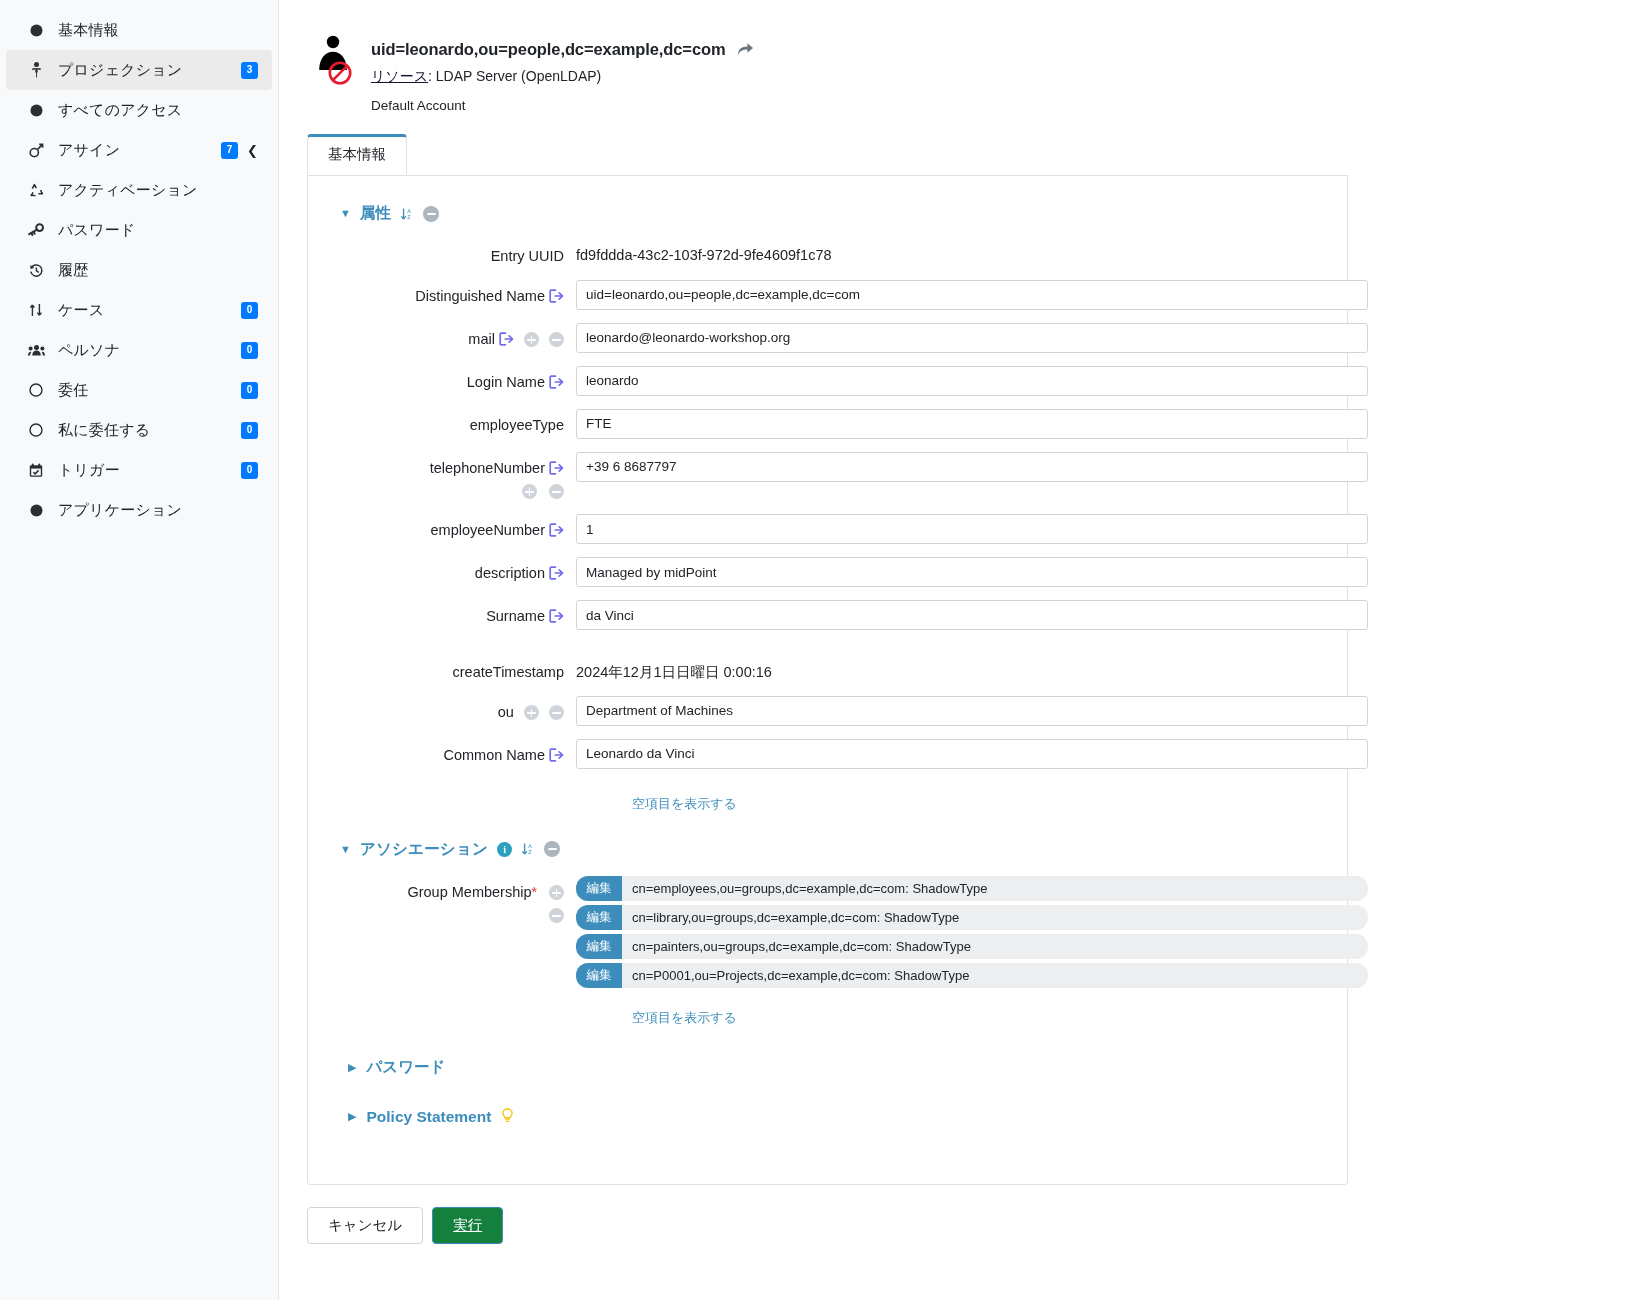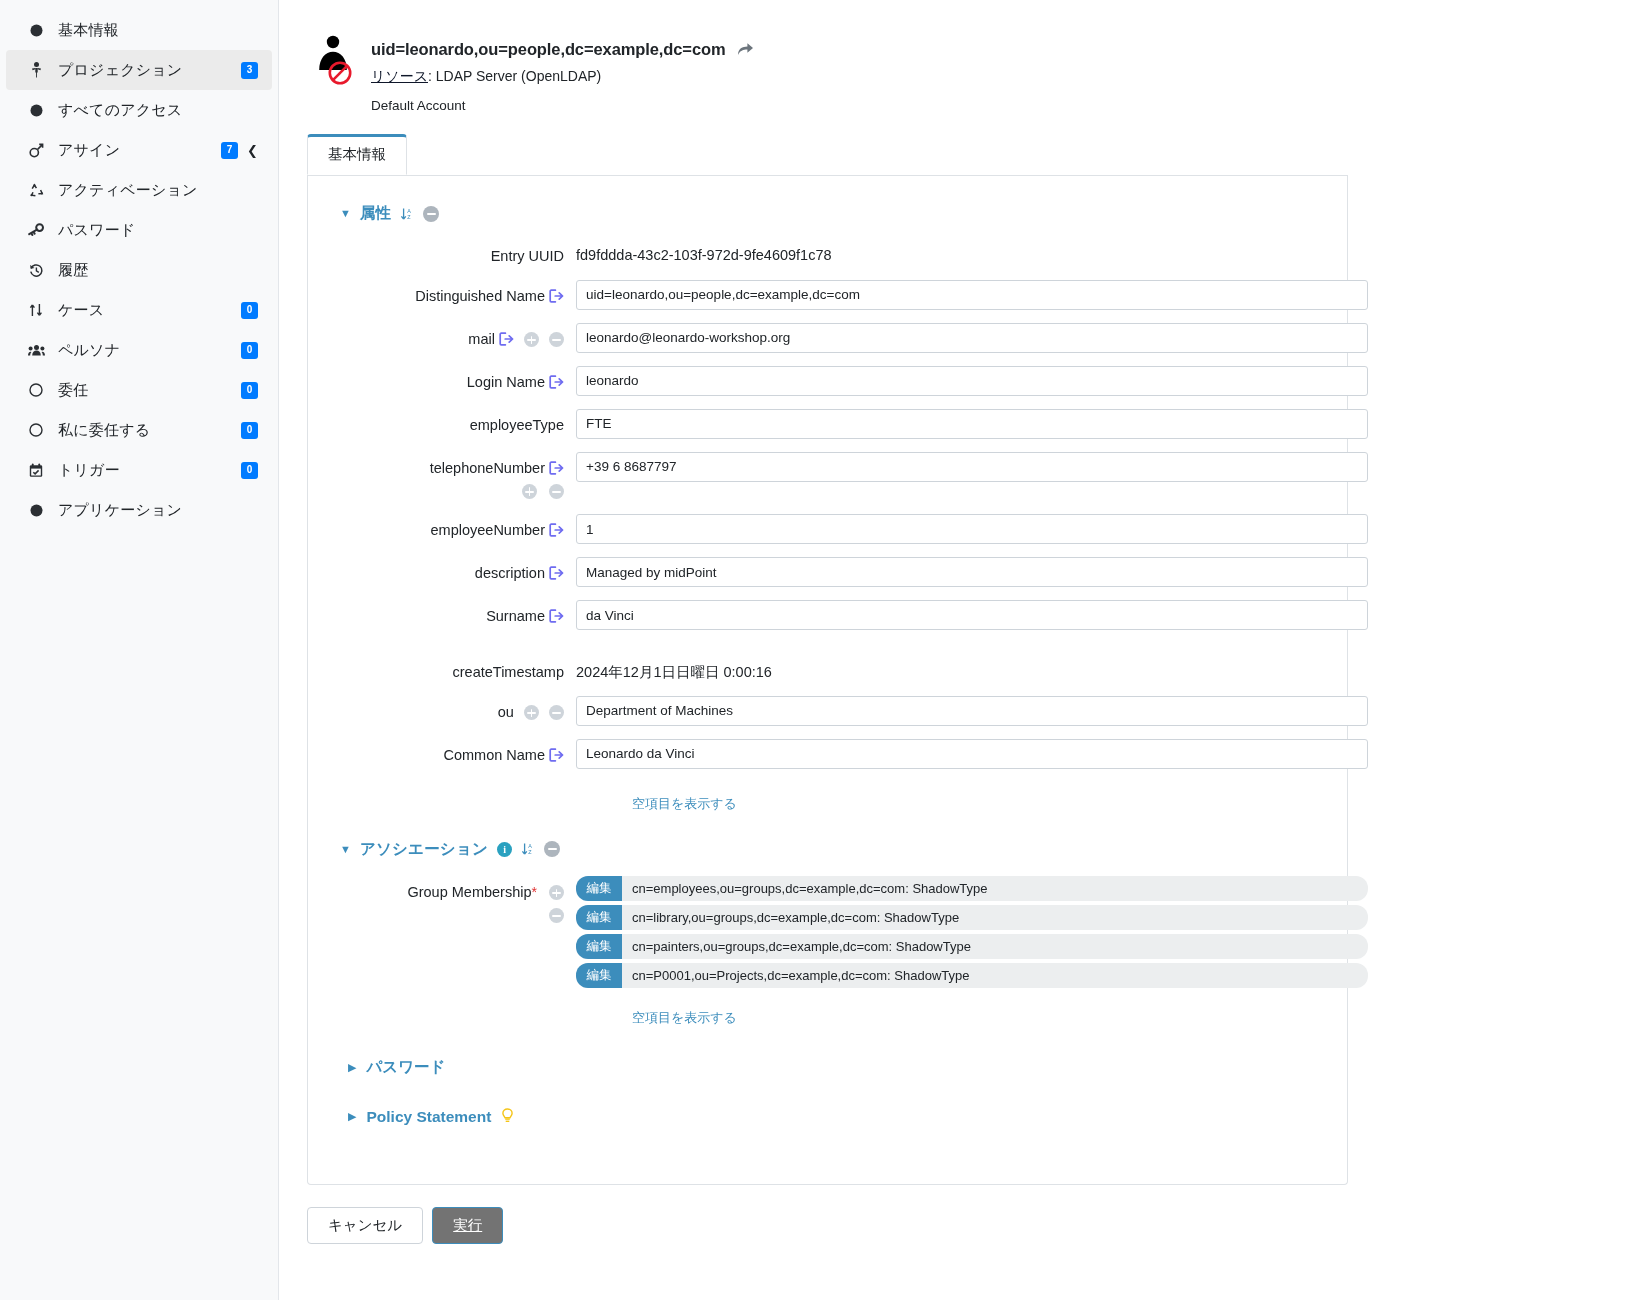--- a/index.html
+++ b/index.html
@@ -232,21 +232,21 @@
   .btn {
     font-size: 14.5px;
     padding: 9px 20px;
     border-radius: 4px;
     cursor: pointer;
     line-height: 1.15;
     border: 1px solid transparent;
     font-family: "Liberation Sans", "DejaVu Sans", sans-serif;
   }
   .btn-cancel { background: #fff; border-color: #ced4da; color: #212529; }
-  .btn-exec { background: #737373; color: #fff; border-color: #3c8dbc; text-decoration: underline; }
+  .btn-exec { background: #15803d; color: #fff; border-color: #3c8dbc; text-decoration: underline; }
 </style>
 </head>
 <body>
 
 <div id="app">
 
   <div class="sidebar">
     <div id="nav-list">
         <div class="nav-item">
           <span class="nav-ico">

